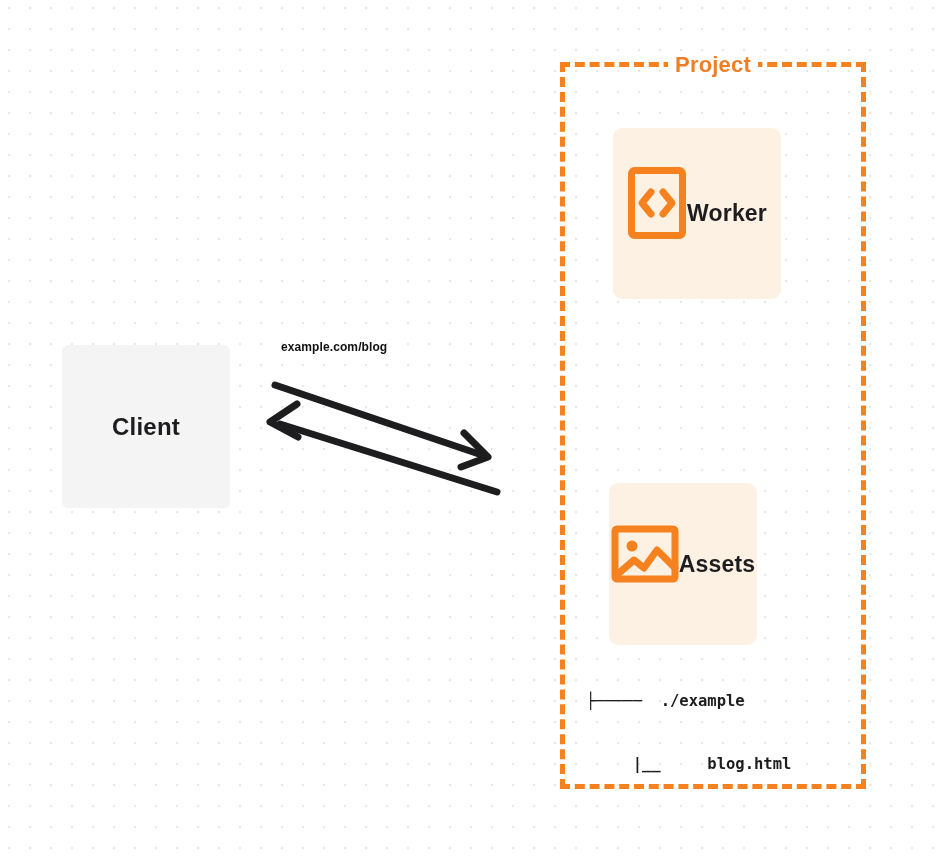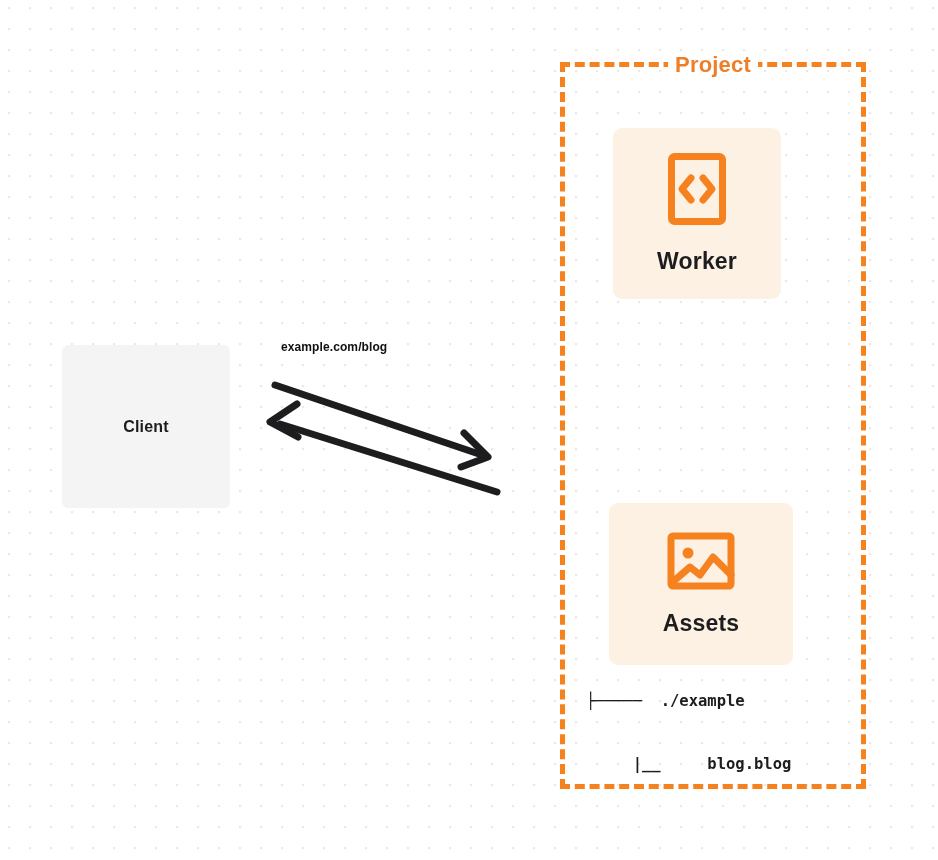--- a/index.html
+++ b/index.html
@@ -31,21 +31,21 @@
     top: 345px;
     width: 168px;
     height: 163px;
     background: #f4f4f5;
     border-radius: 6px;
     display: flex;
     align-items: center;
     justify-content: center;
   }
   .client-label {
-    font-size: 16px;
+    font-size: 24px;
     font-weight: bold;
     color: #1d1d1f;
     letter-spacing: 0.2px;
   }
 
   
   .request-label {
     position: absolute;
     left: 281px;
     top: 340px;
@@ -89,34 +89,34 @@
     white-space: nowrap;
     letter-spacing: 0.2px;
   }
 
   
   .card {
     position: absolute;
     background: #fdf1e4;
     border-radius: 9px;
     display: flex;
-    flex-direction: column;
+    flex-direction: row;
     align-items: center;
     justify-content: center;
   }
   .card-worker {
     left: 613px;
     top: 128px;
     width: 168px;
     height: 171px;
   }
   .card-assets {
     left: 609px;
-    top: 503px;
-    width: 184px;
+    top: 483px;
+    width: 148px;
     height: 162px;
   }
   .card-icon {
     display: block;
   }
   .card-worker .card-icon { margin-bottom: 18px; }
   .card-assets .card-icon { margin-bottom: 16px; }
   .card-label {
     font-size: 23px;
     font-weight: bold;
@@ -182,17 +182,17 @@
         <rect x="4" y="4" width="60" height="50" rx="2" fill="none" stroke="#f6821f" stroke-width="7"></rect>
         <circle cx="21" cy="21" r="5.5" fill="#f6821f"></circle>
         <polyline points="8,48 23,35 33,43 46,25 64,43" fill="none" stroke="#f6821f" stroke-width="7" stroke-linecap="round" stroke-linejoin="round"></polyline>
       </svg>
     </span>
     <span class="card-label">Assets</span>
   </div>
 
   <div class="file-tree">
     <div>├─────  ./example</div>
-    <div>     |__     blog.blog</div>
+    <div>     |__     blog.html</div>
     
   </div>
 
 </div>
 
 </body></html>

